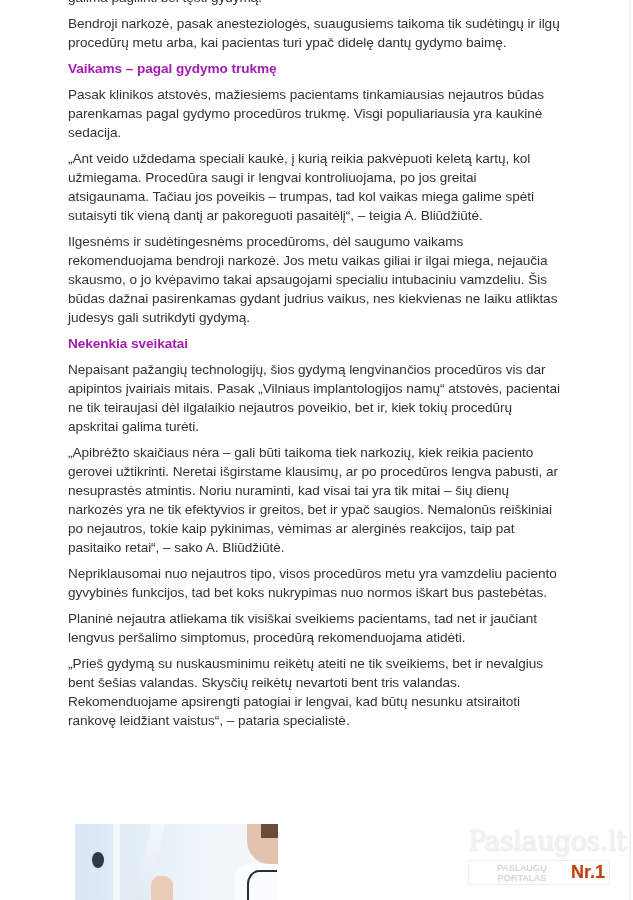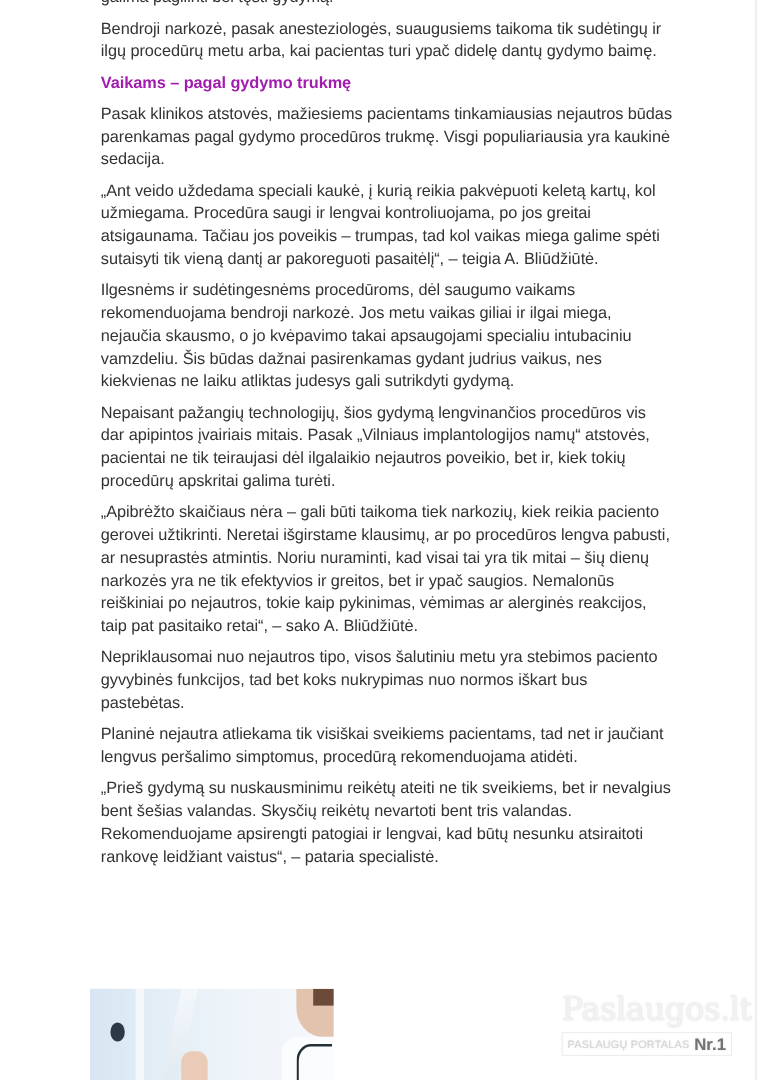--- a/index.html
+++ b/index.html
@@ -18,21 +18,21 @@
     .article {
       position: absolute;
       left: 68px;
       top: -12px;
       width: 492px;
       font-size: 13.6px;
       line-height: 19px;
       letter-spacing: -0.05px;
     }
     .article p {
-      margin: 0 0 7px 16px;
+      margin: 0 0 7px 0;
     }
     .article p.heading {
       font-weight: bold;
       color: #a21caf;
     }
     .figure {
       position: absolute;
       left: 75px;
       top: 824px;
       width: 203px;
@@ -98,46 +98,47 @@
       border: 1px solid #eeeeee;
       padding: 1px 4px;
       background: rgba(255,255,255,0.6);
     }
     .watermark .wm-tag {
       font-size: 9px;
       color: #d6d6d6;
       letter-spacing: 0.2px;
     }
     .watermark .wm-nr {
-      font-size: 14px;
+      font-size: 18px;
       font-weight: bold;
-      color: #737373;
+      color: #c2410c;
     }
     .scrollbar {
       position: absolute;
       right: 2px;
       top: 0;
       width: 2px;
       height: 900px;
       background: #f0f0f0;
     }
   </style>
 </head>
 <body>
 
 <div class="article">
   <p>galima pagilinti bei tęsti gydymą.</p>
   <p>Bendroji narkozė, pasak anesteziologės, suaugusiems taikoma tik sudėtingų ir ilgų procedūrų metu arba, kai pacientas turi ypač didelę dantų gydymo baimę.</p>
   <p class="heading">Vaikams – pagal gydymo trukmę</p>
   <p>Pasak klinikos atstovės, mažiesiems pacientams tinkamiausias nejautros būdas parenkamas pagal gydymo procedūros trukmę. Visgi populiariausia yra kaukinė sedacija.</p>
   <p>„Ant veido uždedama speciali kaukė, į kurią reikia pakvėpuoti keletą kartų, kol užmiegama. Procedūra saugi ir lengvai kontroliuojama, po jos greitai atsigaunama. Tačiau jos poveikis – trumpas, tad kol vaikas miega galime spėti sutaisyti tik vieną dantį ar pakoreguoti pasaitėlį“, – teigia A. Bliūdžiūtė.</p>
   <p>Ilgesnėms ir sudėtingesnėms procedūroms, dėl saugumo vaikams rekomenduojama bendroji narkozė. Jos metu vaikas giliai ir ilgai miega, nejaučia skausmo, o jo kvėpavimo takai apsaugojami specialiu intubaciniu vamzdeliu. Šis būdas dažnai pasirenkamas gydant judrius vaikus, nes kiekvienas ne laiku atliktas judesys gali sutrikdyti gydymą.</p>
+  <p class="heading">Nekenkia sveikatai</p>
   <p>Nepaisant pažangių technologijų, šios gydymą lengvinančios procedūros vis dar apipintos įvairiais mitais. Pasak „Vilniaus implantologijos namų“ atstovės, pacientai ne tik teiraujasi dėl ilgalaikio nejautros poveikio, bet ir, kiek tokių procedūrų apskritai galima turėti.</p>
   <p>„Apibrėžto skaičiaus nėra – gali būti taikoma tiek narkozių, kiek reikia paciento gerovei užtikrinti. Neretai išgirstame klausimų, ar po procedūros lengva pabusti, ar nesuprastės atmintis. Noriu nuraminti, kad visai tai yra tik mitai – šių dienų narkozės yra ne tik efektyvios ir greitos, bet ir ypač saugios. Nemalonūs reiškiniai po nejautros, tokie kaip pykinimas, vėmimas ar alerginės reakcijos, taip pat pasitaiko retai“, – sako A. Bliūdžiūtė.</p>
-  <p>Nepriklausomai nuo nejautros tipo, visos šalutiniu metu yra stebimos paciento gyvybinės funkcijos, tad bet koks nukrypimas nuo normos iškart bus pastebėtas.</p>
+  <p>Nepriklausomai nuo nejautros tipo, visos procedūros metu yra vamzdeliu paciento gyvybinės funkcijos, tad bet koks nukrypimas nuo normos iškart bus pastebėtas.</p>
   <p>Planinė nejautra atliekama tik visiškai sveikiems pacientams, tad net ir jaučiant lengvus peršalimo simptomus, procedūrą rekomenduojama atidėti.</p>
   <p>„Prieš gydymą su nuskausminimu reikėtų ateiti ne tik sveikiems, bet ir nevalgius bent šešias valandas. Skysčių reikėtų nevartoti bent tris valandas. Rekomenduojame apsirengti patogiai ir lengvai, kad būtų nesunku atsiraitoti rankovę leidžiant vaistus“, – pataria specialistė.</p>
 </div>
 
 <div class="figure" title="doctor-with-iv-drip-photo">
   <div class="iv-pole"></div>
   <div class="iv-knob"></div>
   <div class="iv-tube"></div>
   <div class="hand"></div>
   <div class="coat"></div>

